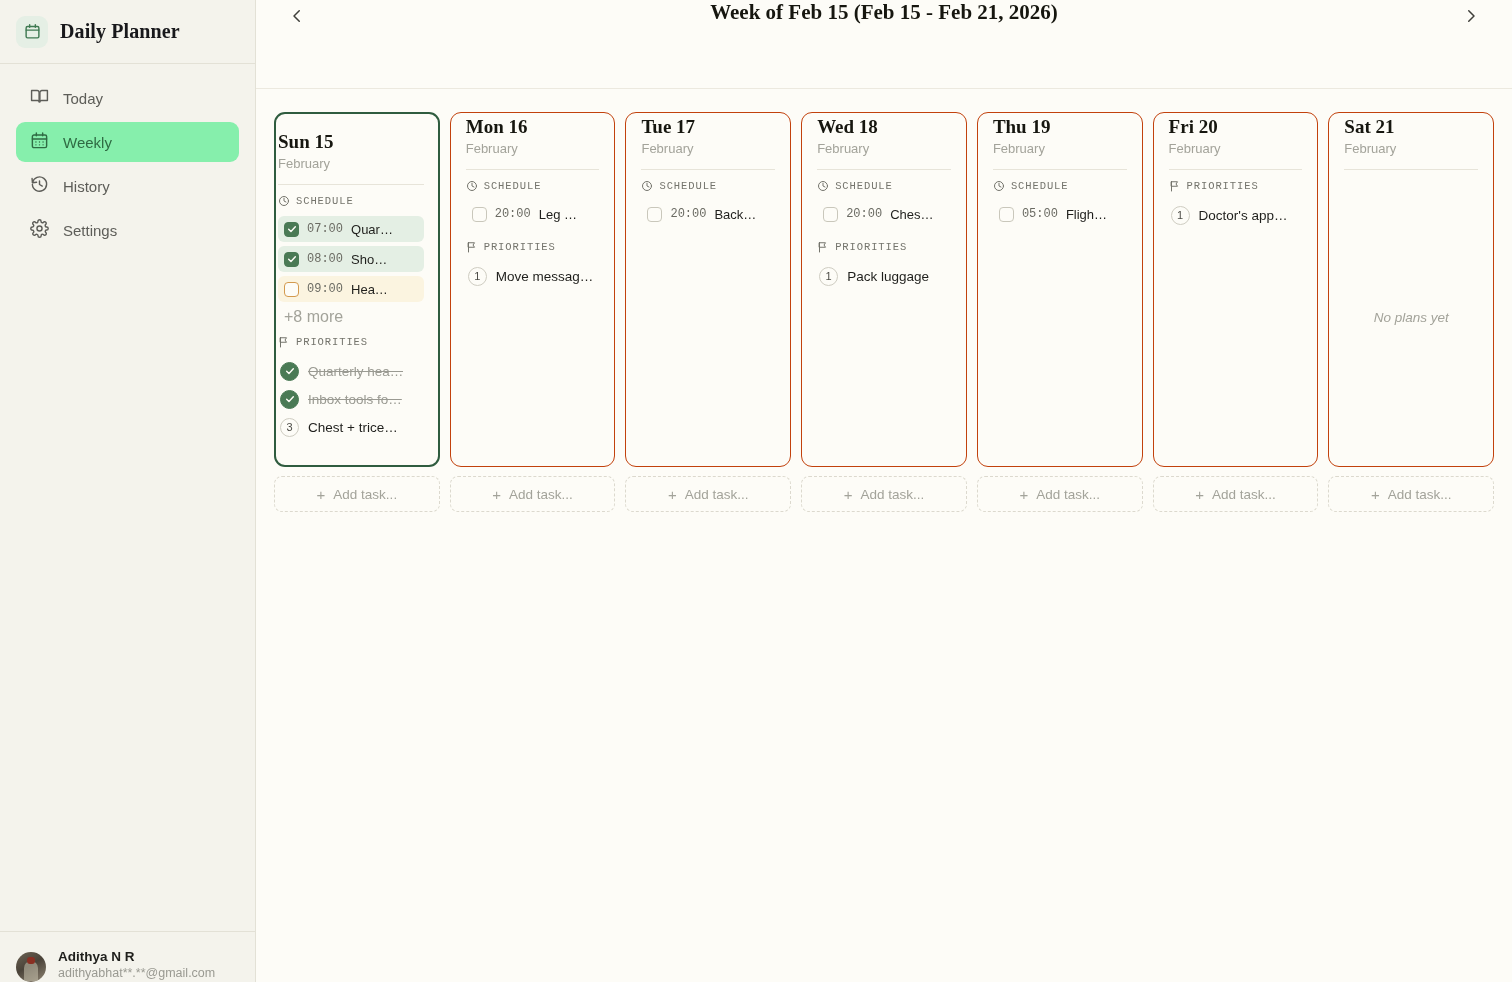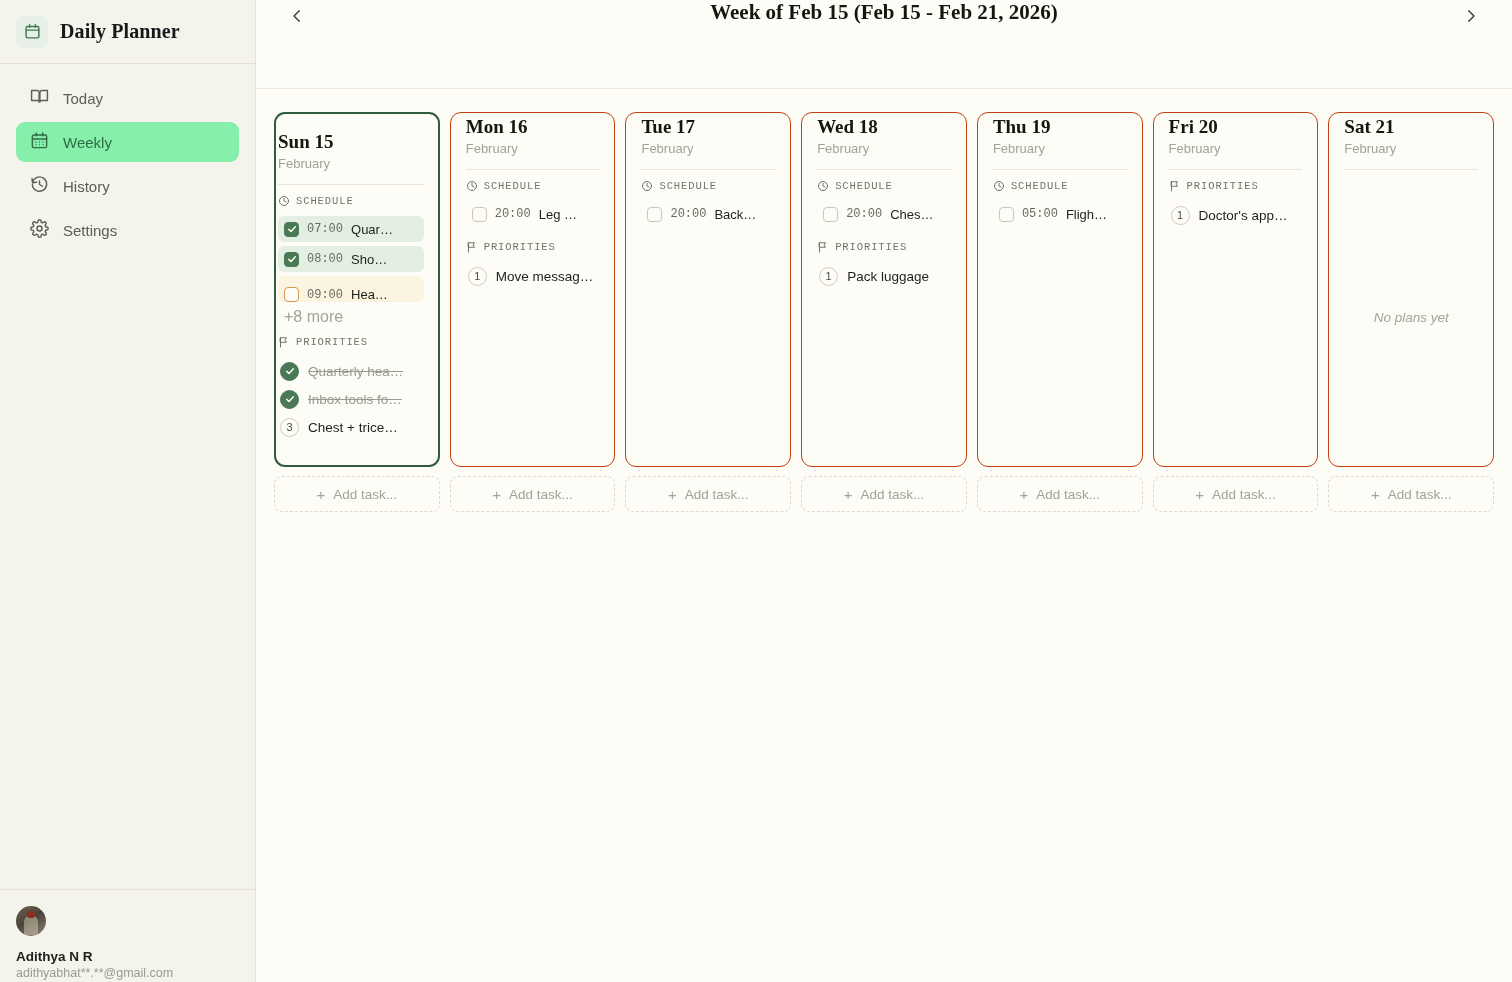--- a/index.html
+++ b/index.html
@@ -47,21 +47,21 @@
   .nav-item.active { background: #86efac; color: #2f6b43; }
   .nav-item.active svg { stroke: #2f6b43; }
   .nav-item svg { stroke: #5d5d58; }
 
   .sidebar-spacer { flex: 1 1 auto; }
 
   .user-block {
     border-top: 1px solid #e3e1d6;
     padding: 16px 16px 0 16px;
   }
-  .user-row { display: flex; align-items: flex-start; gap: 12px; flex-direction: column; }
+  .user-row { display: flex; align-items: flex-end; gap: 12px; }
   .avatar {
     width: 30px; height: 30px; border-radius: 50%;
     background: linear-gradient(150deg,#6d6354 0%,#4a4339 45%,#8e8472 100%);
     position: relative; overflow: hidden; flex: 0 0 30px;
   }
   .avatar::after {
     content:""; position:absolute; left:8px; top:9px;
     width:14px; height:20px; border-radius:7px 7px 0 0;
     background: rgba(200,195,175,.55);
   }
@@ -135,21 +135,21 @@
   }
   .sec-head.second { margin-top: 10px; }
 
   .sched-row {
     display: flex; align-items: center; gap: 8px;
     height: 26px; border-radius: 6px;
     padding: 0 6px; margin-bottom: 4px;
     white-space: nowrap; overflow: hidden;
   }
   .sched-row.done { background: #e4efe4; }
-  .sched-row.warn { background: #fbf4e0; align-items: flex-end; }
+  .sched-row.warn { background: #fbf4e0; }
   .cbox {
     width: 15px; height: 15px; border-radius: 4px;
     border: 1.6px solid #c9c7bb; background: #fdfcf7;
     flex: 0 0 15px;
     display: flex; align-items: center; justify-content: center;
   }
   .cbox.checked { background: #4a7a55; border-color: #4a7a55; }
   .cbox.warn { border-color: #d39a4e; background: #fdfcf7; }
   .cbox svg { display: block; }
   .sched-time {

